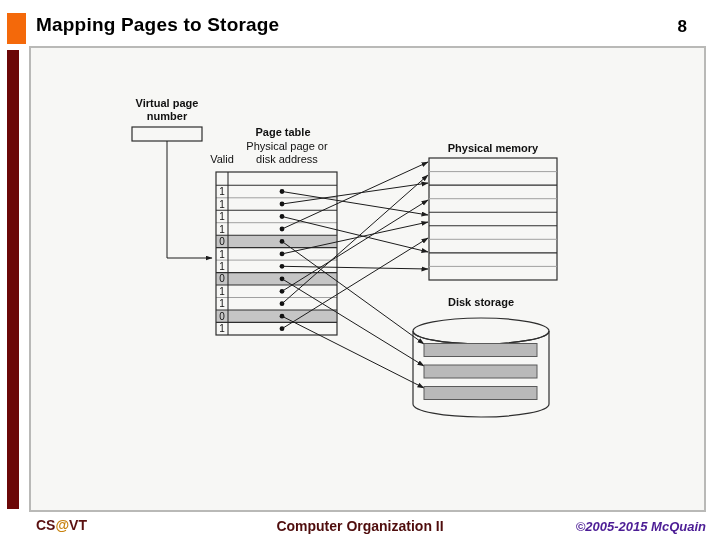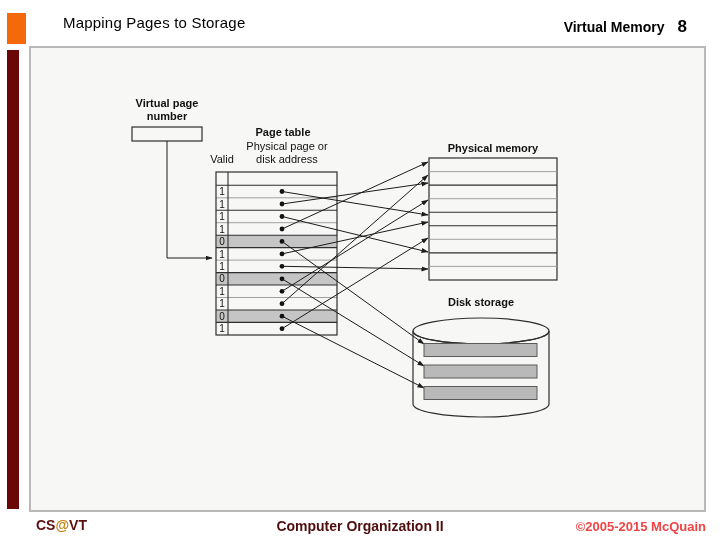--- a/index.html
+++ b/index.html
@@ -8,59 +8,58 @@
     background:#ffffff;
     font-family:"Liberation Sans", sans-serif;
   }
   .orange-square{position:absolute;left:7px;top:13px;width:19px;height:31px;background:#F4690A;}
   .side-bar{position:absolute;left:7px;top:50px;width:12px;height:459px;background:#6C0707;}
   .content-box{
     position:absolute;left:29px;top:46px;width:677px;height:466px;
     background:#F7F7F5;border:2px solid #B9B9B7;box-sizing:border-box;
   }
   .slide-title{
-    position:absolute;left:36px;top:14px;font-size:15px;font-weight:normal;color:#000;
-    letter-spacing:0.2px;white-space:nowrap;margin-left:27px;
+    position:absolute;left:36px;top:14px;font-size:19px;font-weight:bold;color:#000;
+    letter-spacing:0.2px;white-space:nowrap;
   }
   .header-right{
     position:absolute;top:17px;right:33px;display:flex;align-items:baseline;gap:13px;color:#000;
   }
   .header-course{font-size:14px;font-weight:bold;}
   .slide-number{font-size:17px;font-weight:bold;}
   .diagram-svg{position:absolute;left:0;top:0;width:720px;height:540px;}
   .footer-left{
     position:absolute;left:36px;top:517px;font-size:14px;font-weight:bold;color:#5A1010;white-space:nowrap;
   }
   .footer-left .at{color:#C8820E;}
   .footer-center{
     position:absolute;left:0;right:0;top:518px;text-align:center;
     font-size:14px;font-weight:bold;color:#4F0D0D;
   }
   .footer-right{
-    position:absolute;right:14px;top:519px;font-size:13px;font-weight:bold;color:#ef4444;white-space:nowrap;
+    position:absolute;right:14px;top:519px;font-size:13px;font-weight:bold;color:#4c1d95;white-space:nowrap;font-style:italic;
   }
   
   .lbl{font-family:"Liberation Sans",sans-serif;font-size:11px;fill:#111;}
   .lbl-b{font-family:"Liberation Sans",sans-serif;font-size:11px;font-weight:bold;fill:#111;}
   .bit{font-family:"Liberation Sans",sans-serif;font-size:10px;fill:#111;}
   .edge{stroke:#2E2E2E;stroke-width:1.2;fill:none;}
   .rowline-dark{stroke:#2E2E2E;stroke-width:1.1;}
   .rowline-light{stroke:#A0A0A0;stroke-width:1;}
   .maparrow{stroke:#1C1C1C;stroke-width:1;fill:none;}
 </style>
 </head>
 <body>
 
 <div class="orange-square"></div>
 <div class="side-bar"></div>
 <div class="content-box"></div>
 
 <div class="slide-title">Mapping Pages to Storage</div>
 <div class="header-right">
-  <span class="header-course">Virtual Memory</span>
   <span class="slide-number">8</span>
 </div>
 
 <svg class="diagram-svg" viewBox="0 0 720 540" xmlns="http://www.w3.org/2000/svg">
   <defs>
     <marker id="arr" markerWidth="8" markerHeight="7" refX="6.5" refY="2.5" orient="auto" markerUnits="userSpaceOnUse">
       <path d="M0,0 L7,2.5 L0,5 Z" fill="#1C1C1C"></path>
     </marker>
   </defs>
 

